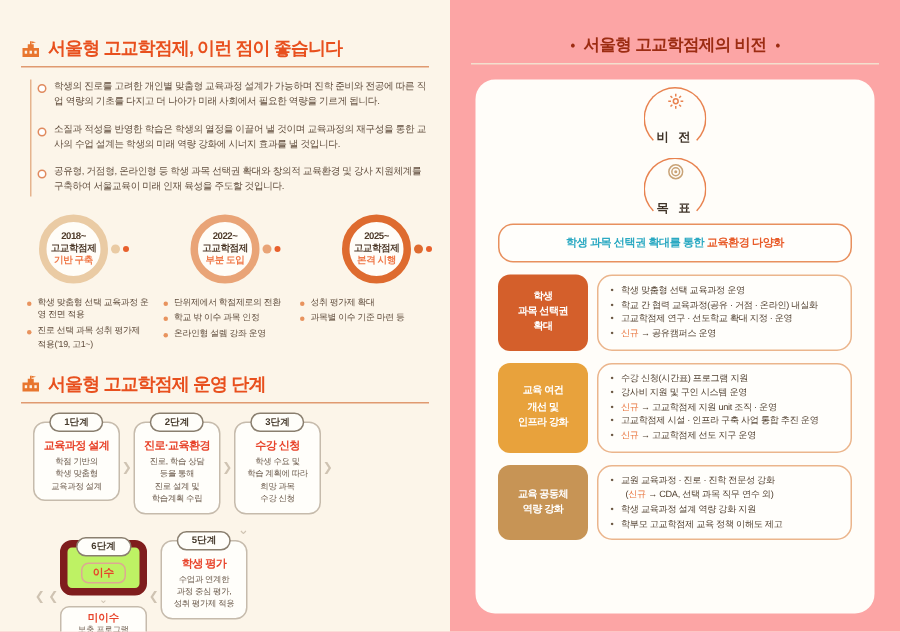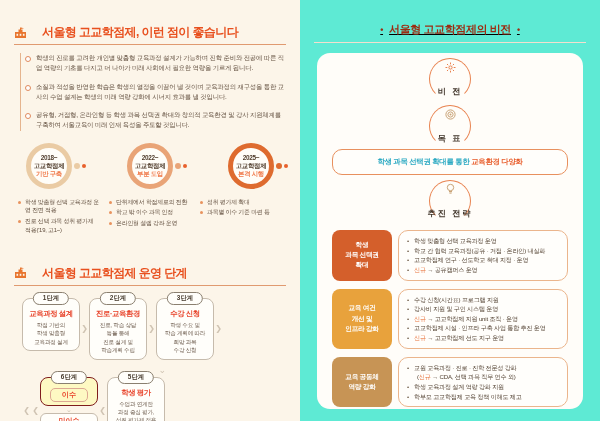--- a/index.html
+++ b/index.html
@@ -2,21 +2,21 @@
 <html><head>
 <meta charset="utf-8">
 <style>
   * { margin:0; padding:0; box-sizing:border-box; }
   html,body { width:600px; height:421px; overflow:hidden; }
   body { font-family:"Liberation Sans","DejaVu Sans",sans-serif; display:flex; }
   .pre { white-space:pre-line; }
 
   
   .left-page { width:300px; height:421px; background:#FCF5E9; position:relative; }
-  .l-header { display:flex; align-items:center; gap:15px; margin:24px 14px 0; }
+  .l-header { display:flex; align-items:center; gap:5px; margin:24px 14px 0; }
   .l-header .ttl { font-size:12px; font-weight:bold; color:#E8501E; letter-spacing:-0.6px; }
   .l-rule { border-bottom:1.5px solid #E09A70; margin:3px 14px 0; }
 
   .benefits { margin:6px 14px 0 20px; border-left:1px solid #E5B48E; }
   .benefit { position:relative; padding-left:15px; margin-top:8px; font-size:6.4px;
              color:#5F4C3C; line-height:1.6; letter-spacing:-0.2px; }
   .benefit::before { content:""; position:absolute; left:4px; top:3px; width:4px; height:4px;
              border:1px solid #E08A5E; border-radius:50%; background:#fff; }
 
   .timeline { display:flex; justify-content:space-between; margin:12px 26px 0; }
@@ -44,32 +44,32 @@
          align-self:center; line-height:1; }
   .stage { position:relative; width:58px; border:1px solid #C6BBAC; border-radius:8px;
            background:#FFFEFA; padding:10px 2px 4px; text-align:center; min-height:50px; }
   .pill { position:absolute; top:-7px; left:50%; transform:translateX(-50%);
           border:1px solid #8A7F6F; border-radius:8px; background:#FFFEFA; padding:1px 9px;
           font-size:6.4px; font-weight:bold; color:#463A2C; white-space:nowrap; }
   .stg-t { font-size:7.4px; font-weight:bold; color:#E8432A; margin-bottom:2px; letter-spacing:-0.4px;}
   .stg-d { font-size:5.6px; color:#6A594A; line-height:1.5; letter-spacing:-0.2px; }
   .row2 { margin-top:17px; }
   .cell6 { position:relative; width:58px; text-align:center; }
-  .isu-box { position:relative; border:1px solid #7f1d1d; border-radius:8px; background:#fef9c3;
-             padding:10px 4px 3px; }
+  .isu-box { position:relative; border:5px solid #7f1d1d; border-radius:8px; background:#bef264;
+             padding:10px 4px 3px;font-family:Liberation Mono, monospace; }
   .isu-inner { border:1px solid #DDA893; border-radius:5px; color:#E8432A; font-weight:bold;
              font-size:7.2px; padding:1px 0; margin:0 5px; }
   .vdown { color:#CFC3B2; font-size:7px; line-height:1.1; }
   .misu-box { border:1px solid #C6BBAC; border-radius:6px; background:#FFFEFA; padding:2px 2px 3px; }
   .misu-t { font-size:7px; font-weight:bold; color:#E8432A; }
   .misu-d { font-size:5.4px; color:#6A594A; line-height:1.4; }
   .drop { position:absolute; right:-2px; top:-13px; color:#CFC3B2; font-size:9px; }
 
   
-  .right-page { width:300px; height:421px; background:#5eead4; position:relative;text-decoration:underline; }
+  .right-page { width:300px; height:421px; background:#fca5a5; position:relative; }
   .r-title { margin-top:22px; text-align:center; font-size:11px; font-weight:bold;
              color:#9C2C12; letter-spacing:-0.4px; }
   .r-title .dot { margin:0 6px; font-size:9px; }
   .r-rule { border-bottom:1px solid #F3DFCE; margin:5px 14px 0; }
   .card { position:absolute; left:17px; right:17px; top:53px; bottom:12px;
           background:#FFFDF9; border-radius:13px; padding:0 15px; }
   .hcirc { width:42px; height:42px; margin:5px auto 0; border:1.5px solid #E8824F;
            border-bottom-color:transparent; border-radius:50%;
            display:flex; flex-direction:column; align-items:center; justify-content:center; gap:1px; }
   .hcirc .lbl { font-size:8.2px; font-weight:bold; color:#3F3328; letter-spacing:2px; white-space:nowrap;margin-top:12px;}
@@ -160,21 +160,21 @@
       <div class="tl-b">단위제에서 학점제로의 전환</div>
       <div class="tl-b">학교 밖 이수 과목 인정</div>
       <div class="tl-b">온라인형 설렘 강좌 운영</div>
     </div>
     <div class="tl-col">
       <div class="tl-b">성취 평가제 확대</div>
       <div class="tl-b">과목별 이수 기준 마련 등</div>
     </div>
   </div>
 
-  <div class="l-header" style="margin-top:28px">
+  <div class="l-header" style="margin-top:11px">
     <svg width="13" height="12" viewBox="0 0 13 12">
       <rect x="1" y="5" width="11" height="6" fill="#E8762F"></rect>
       <rect x="4.5" y="2.5" width="4" height="3" fill="#E8762F"></rect>
       <rect x="6" y="0.5" width="1" height="2.5" fill="#E8762F"></rect>
       <path d="M7 0.5 L10 1.2 L7 2 Z" fill="#E8762F"></path>
       <rect x="2.5" y="6.8" width="1.6" height="2" fill="#FCF5E9"></rect>
       <rect x="5.7" y="6.8" width="1.6" height="2" fill="#FCF5E9"></rect>
       <rect x="8.9" y="6.8" width="1.6" height="2" fill="#FCF5E9"></rect>
     </svg>
     <span class="ttl">서울형 고교학점제 운영 단계</span>
@@ -262,28 +262,20 @@
         <circle cx="5.5" cy="5.5" r="4.6" fill="none" stroke="#C9A377" stroke-width="1"></circle>
         <circle cx="5.5" cy="5.5" r="2.6" fill="none" stroke="#C9A377" stroke-width="1"></circle>
         <circle cx="5.5" cy="5.5" r="1" fill="#C9A377"></circle>
       </svg>
       <span class="lbl">목 표</span>
     </div>
     <div class="vbox">
       <span class="c-tl">학생 과목 선택권 확대를 통한 </span><span class="c-or">교육환경 다양화</span>
     </div>
 
-    <div class="hcirc">
-      <svg width="11" height="12" viewBox="0 0 11 12">
-        <circle cx="5.5" cy="4.5" r="3.2" fill="none" stroke="#C9A377" stroke-width="1"></circle>
-        <rect x="4" y="8" width="3" height="1.2" fill="#C9A377"></rect>
-        <rect x="4.4" y="9.6" width="2.2" height="1" fill="#C9A377"></rect>
-      </svg>
-      <span class="lbl">추진 전략</span>
-    </div>
 
     <div class="srow">
       <div class="slabel s1 pre">학생
 과목 선택권
 확대</div>
       <div class="sbox">
         <div class="sbul">
             <span class="m">•</span>
             <span><span class="p"></span><span class="new"></span><span>학생 맞춤형 선택 교육과정 운영</span></span>
           </div>

